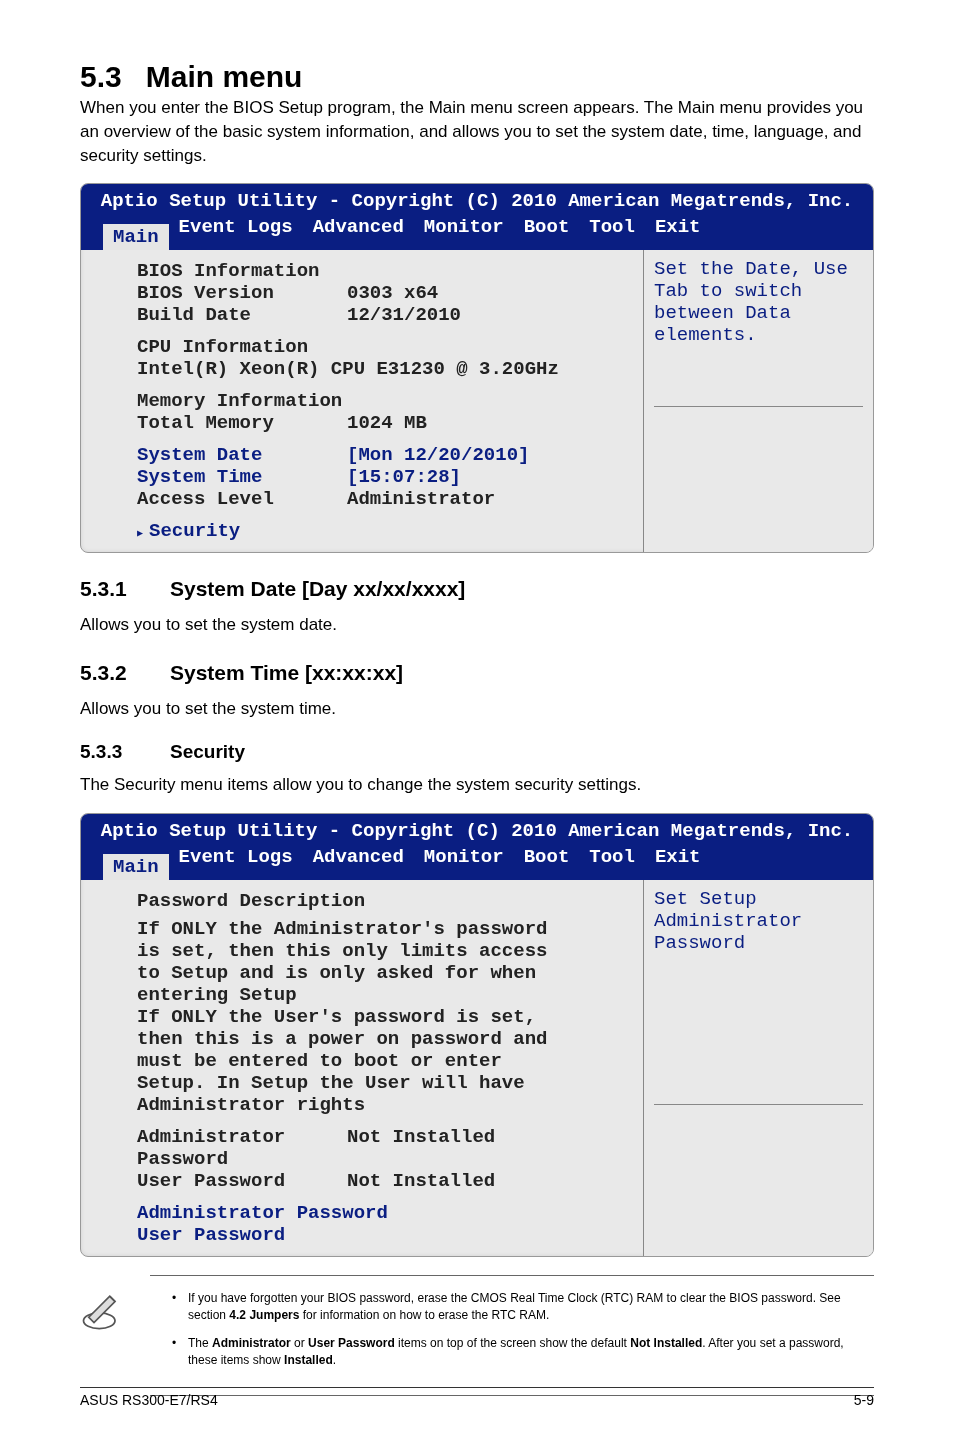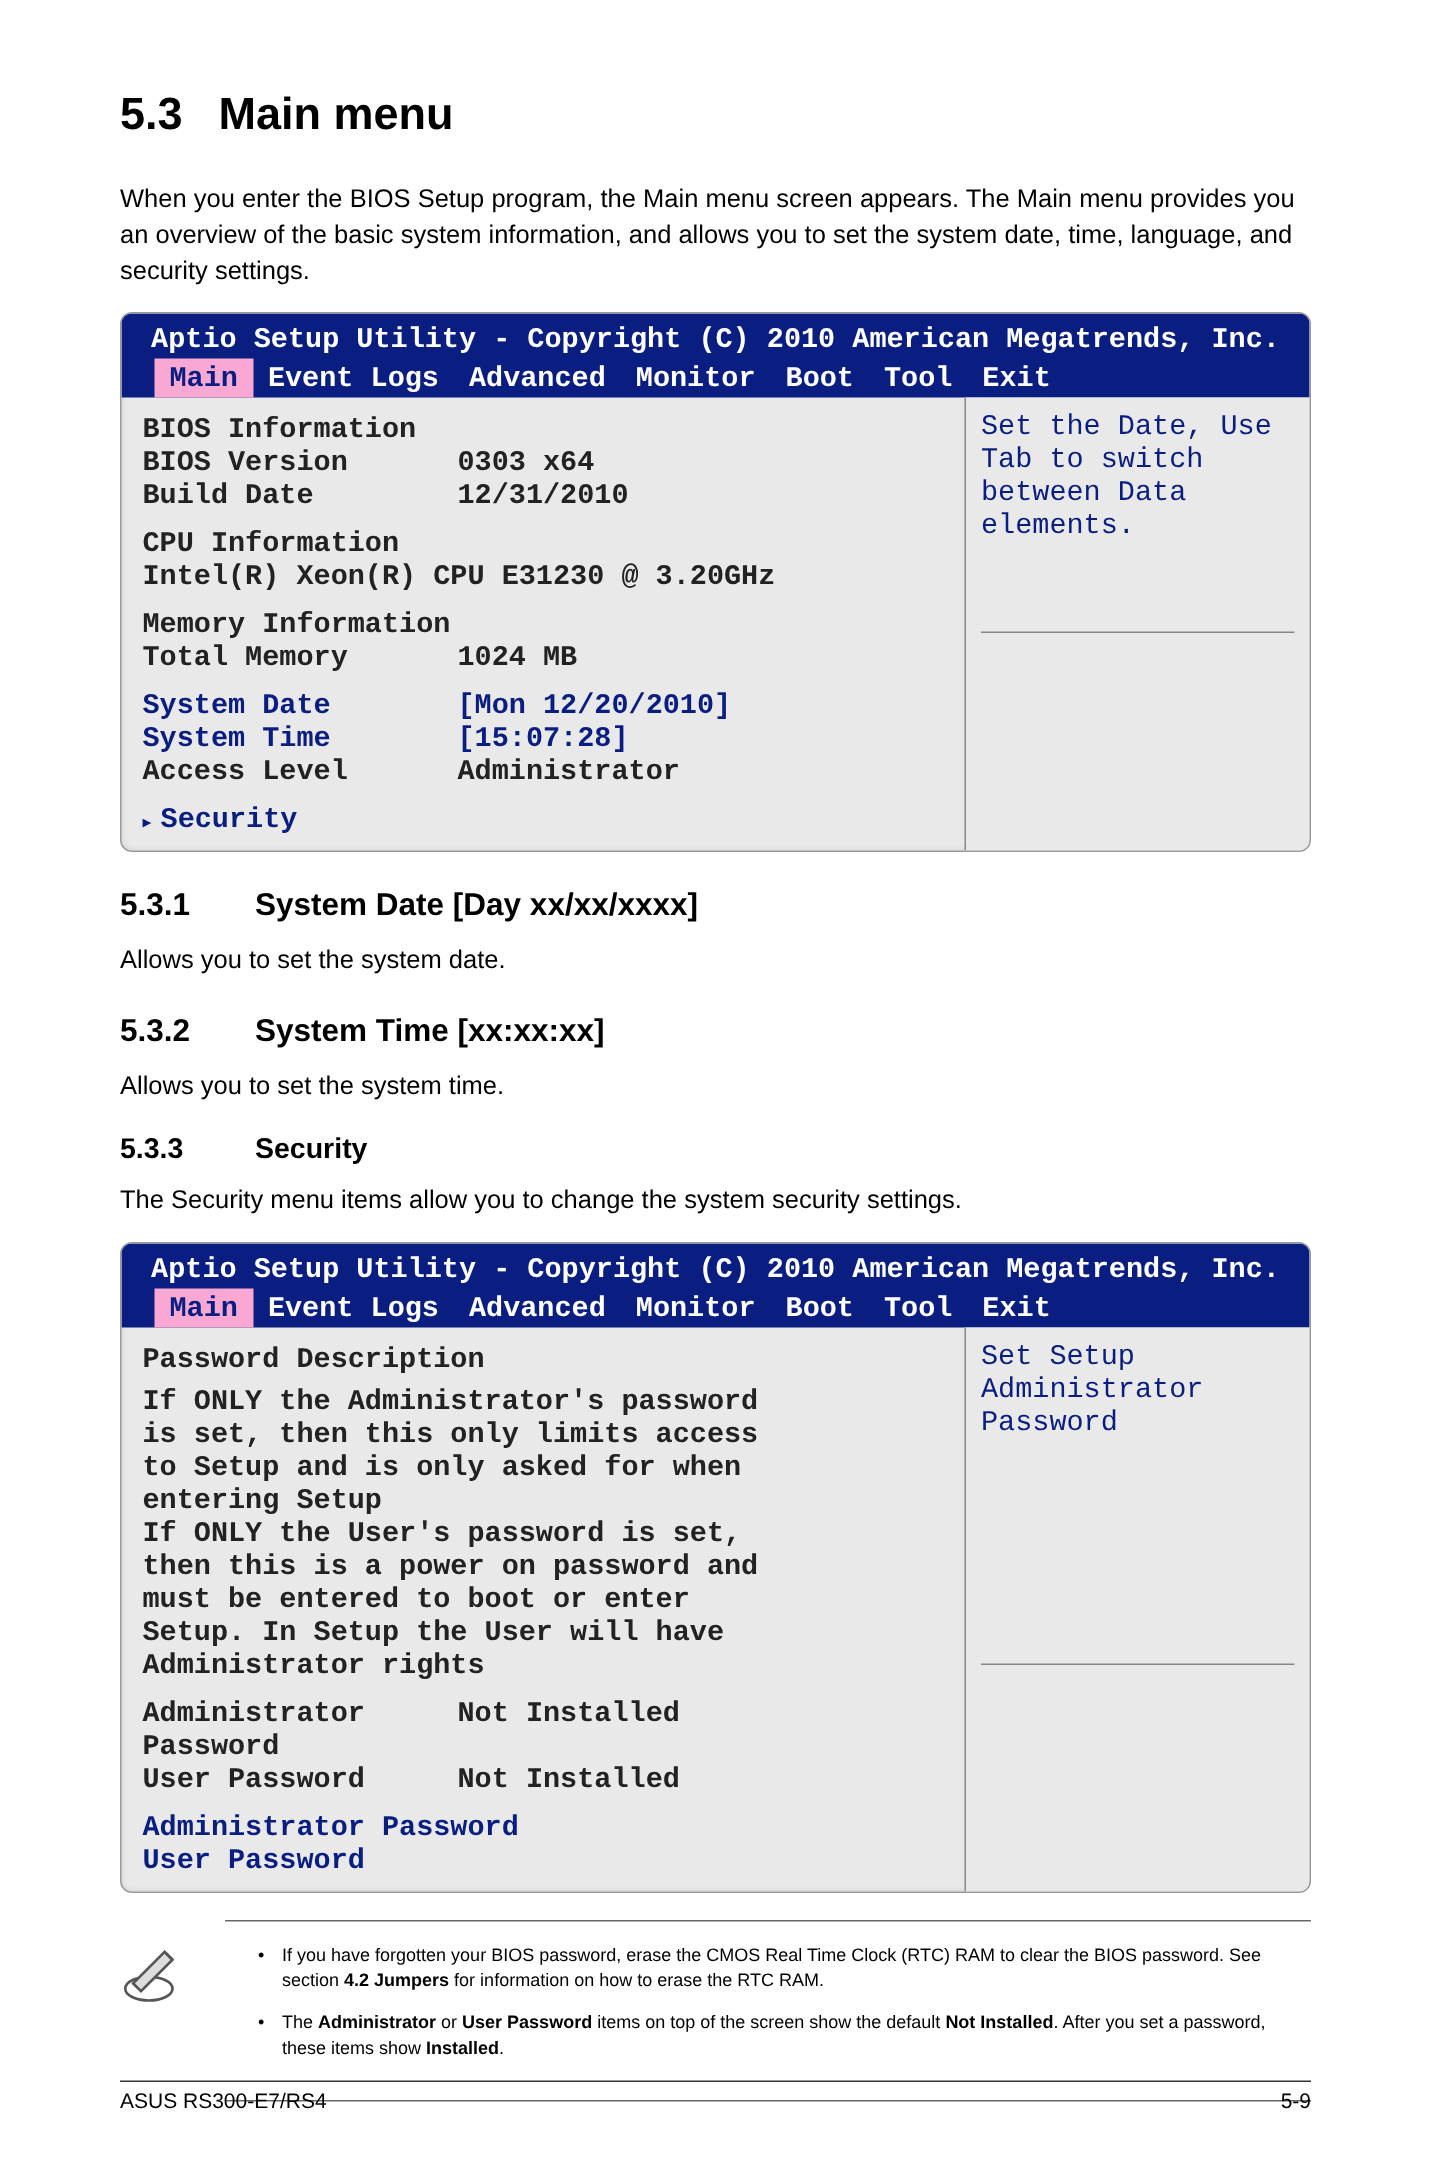--- a/index.html
+++ b/index.html
@@ -1,34 +1,34 @@
 <!DOCTYPE html>
 <html><head>
 <meta charset="utf-8">
 <style>
   * { box-sizing: border-box; margin: 0; padding: 0; }
   html, body { width: 954px; height: 1438px; background: #fff; font-family: Arial, Helvetica, sans-serif; color: #000; }
   .page { padding: 60px 80px 20px 80px; }
-  h1.section-title { font-size: 30px; font-weight: bold; margin-bottom: 27px; font-family: Arial, sans-serif; }
+  h1.section-title { font-size: 30px; font-weight: bold; margin-bottom: 2px; font-family: Arial, sans-serif; }
   .num { margin-right: 24px; }
   p.body { font-size: 17px; line-height: 1.4; margin-bottom: 16px; }
   h2.sub { font-size: 21px; font-weight: bold; margin: 24px 0 12px 0; }
   h2.sub .snum { display:inline-block; width:90px; }
   h3.sub { font-size: 19px; font-weight: bold; margin: 20px 0 10px 0; }
   h3.sub .snum { display:inline-block; width:90px; }
 
   
   .bios-box { border: 1px solid #999; border-radius: 8px; overflow: hidden; background: #e9e9e9; font-family: "Courier New", monospace; font-size: 19px; margin-bottom: 10px; box-shadow: inset 0 0 4px rgba(0,0,0,0.1);}
   .bios-top { background: #0a1e82; color: #fff; padding: 6px 10px 0 10px; font-weight: bold; }
   .bios-top .line1 { text-align: center; padding-bottom: 2px;}
   .bios-tabs { display:flex; gap:0; padding: 0 12px;}
   .bios-tabs span { padding: 2px 10px; color:#fff; }
-  .bios-tabs span.active { background:#f9a8d4; color:#0a1e82; }
+  .bios-tabs span.active { background:#e5e5e5; color:#0a1e82;margin-top:10px; }
   .bios-body { display:flex; }
-  .bios-left { flex:1; padding: 10px 14px; }
+  .bios-left { flex:1; padding: 10px 14px; margin-left: 42px; }
   .bios-right { width: 230px; border-left:1px solid #888; padding:8px 10px; color:#0a1e82; font-weight:normal; background:#e9e9e9;}
   .bios-right .helpbox { min-height:60px; }
   .bios-right .empty { border-top:1px solid #888; height:16px; margin-top:60px;}
   .kv { display:flex; }
   .kv .k { width:210px; }
   .blue { color:#0a1e82; font-weight:bold; }
   .mono { font-weight:bold; color:#222;}
   .section-gap { height:10px; }
   .tri::before { content:"▶"; font-size:10px; color:#0a1e82; margin-right:6px;}
 

